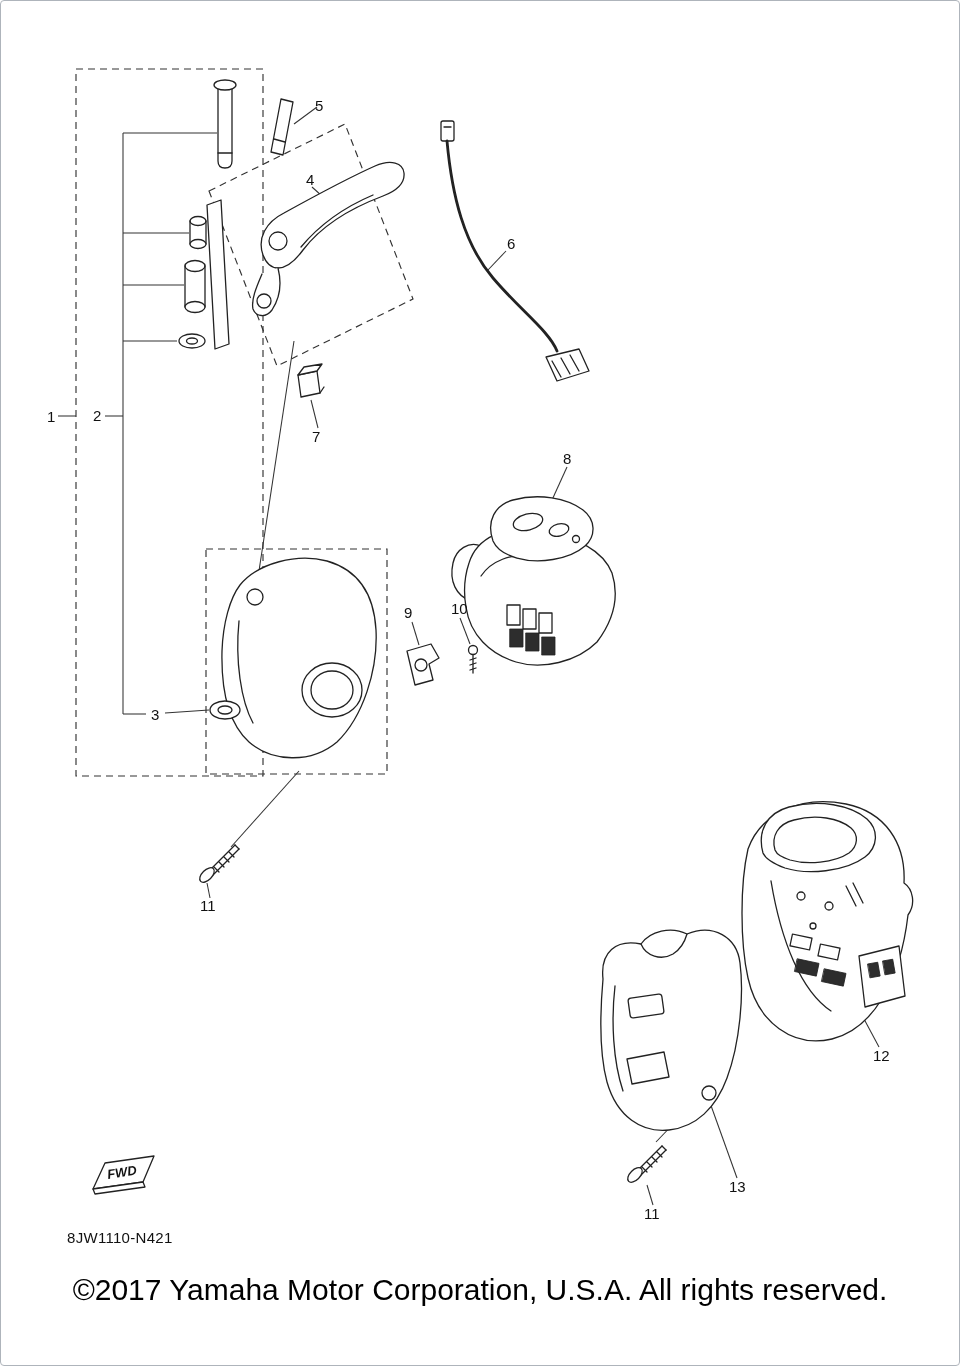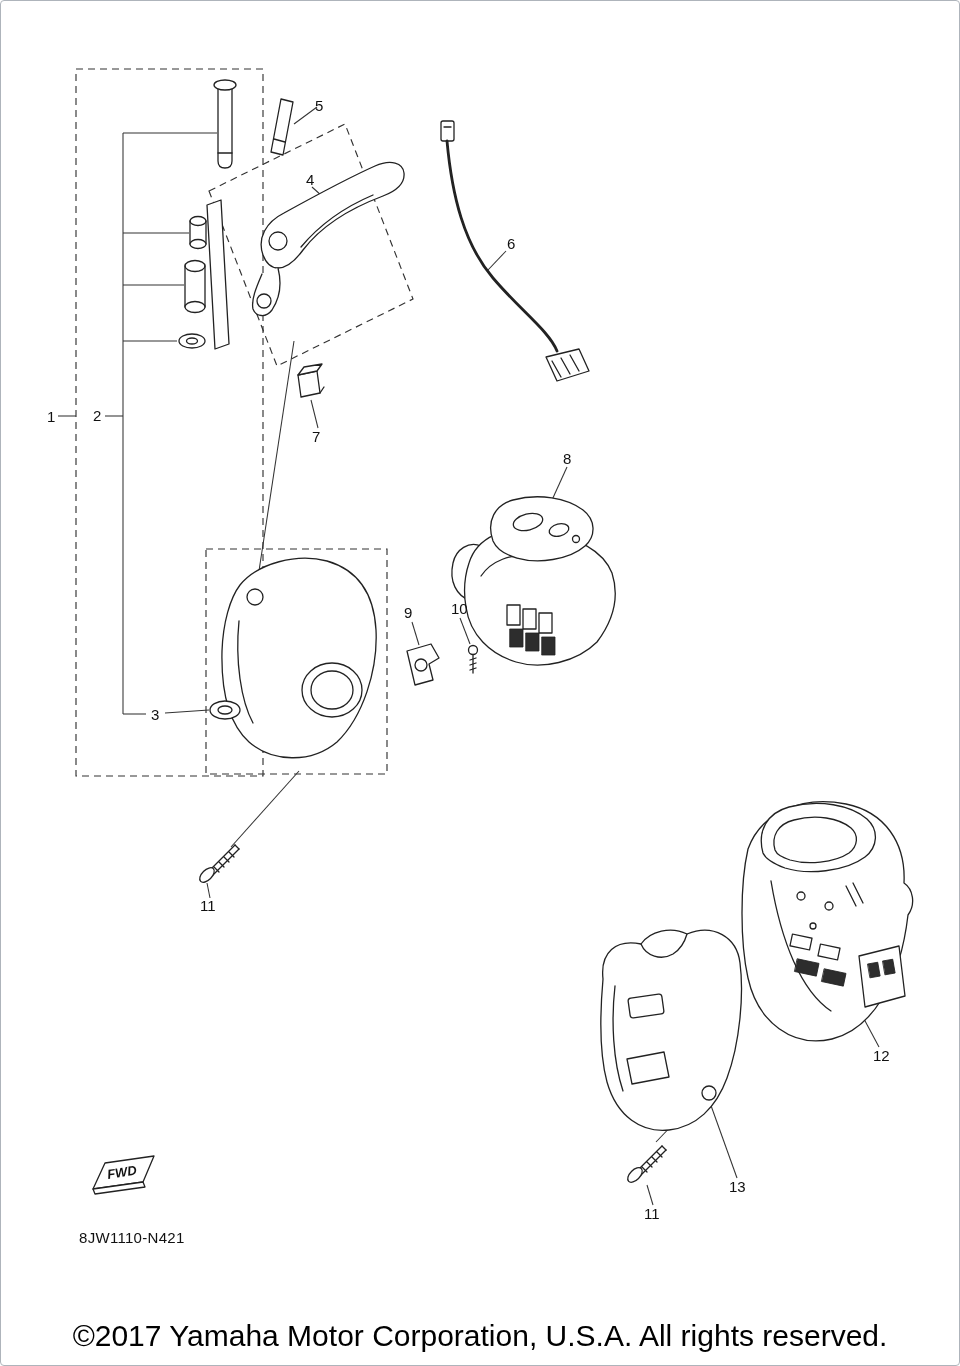--- a/index.html
+++ b/index.html
@@ -8,22 +8,22 @@
     background:#fff;border:1px solid #aeb4bb;border-radius:4px;overflow:hidden;
     font-family:"Liberation Sans",sans-serif;color:#111;
   }
   svg.diagram{position:absolute;left:0;top:0;}
   .ln{stroke:#222;stroke-width:1.3;fill:none;stroke-linecap:round;stroke-linejoin:round;}
   .thin{stroke:#333;stroke-width:1.05;fill:none;}
   .dash{stroke:#333;stroke-width:1.15;fill:none;stroke-dasharray:7 5;}
   .dark{fill:#2d2d2d;stroke:#222;stroke-width:0.8;}
   text.callout{font:15px "Liberation Sans",sans-serif;fill:#111;}
   text.fwd{font:italic bold 13px "Liberation Sans",sans-serif;fill:#111;}
-  .partcode{position:absolute;left:78px;top:1228px;font-size:15px;letter-spacing:0.3px;}
-  .footer{position:absolute;left:0;right:0;top:1318px;text-align:center;font-size:30px;color:#000;}
+  .partcode{position:absolute;left:66px;top:1228px;font-size:15px;letter-spacing:0.3px;}
+  .footer{position:absolute;left:0;right:0;top:1272px;text-align:center;font-size:30px;color:#000;}
 </style>
 </head>
 <body>
 
 <div class="page">
 
   <svg class="diagram" width="960" height="1366" viewBox="0 0 960 1366" xmlns="http://www.w3.org/2000/svg">
 
     <g>
       <rect class="dash" x="75" y="68" width="187" height="707"></rect>

